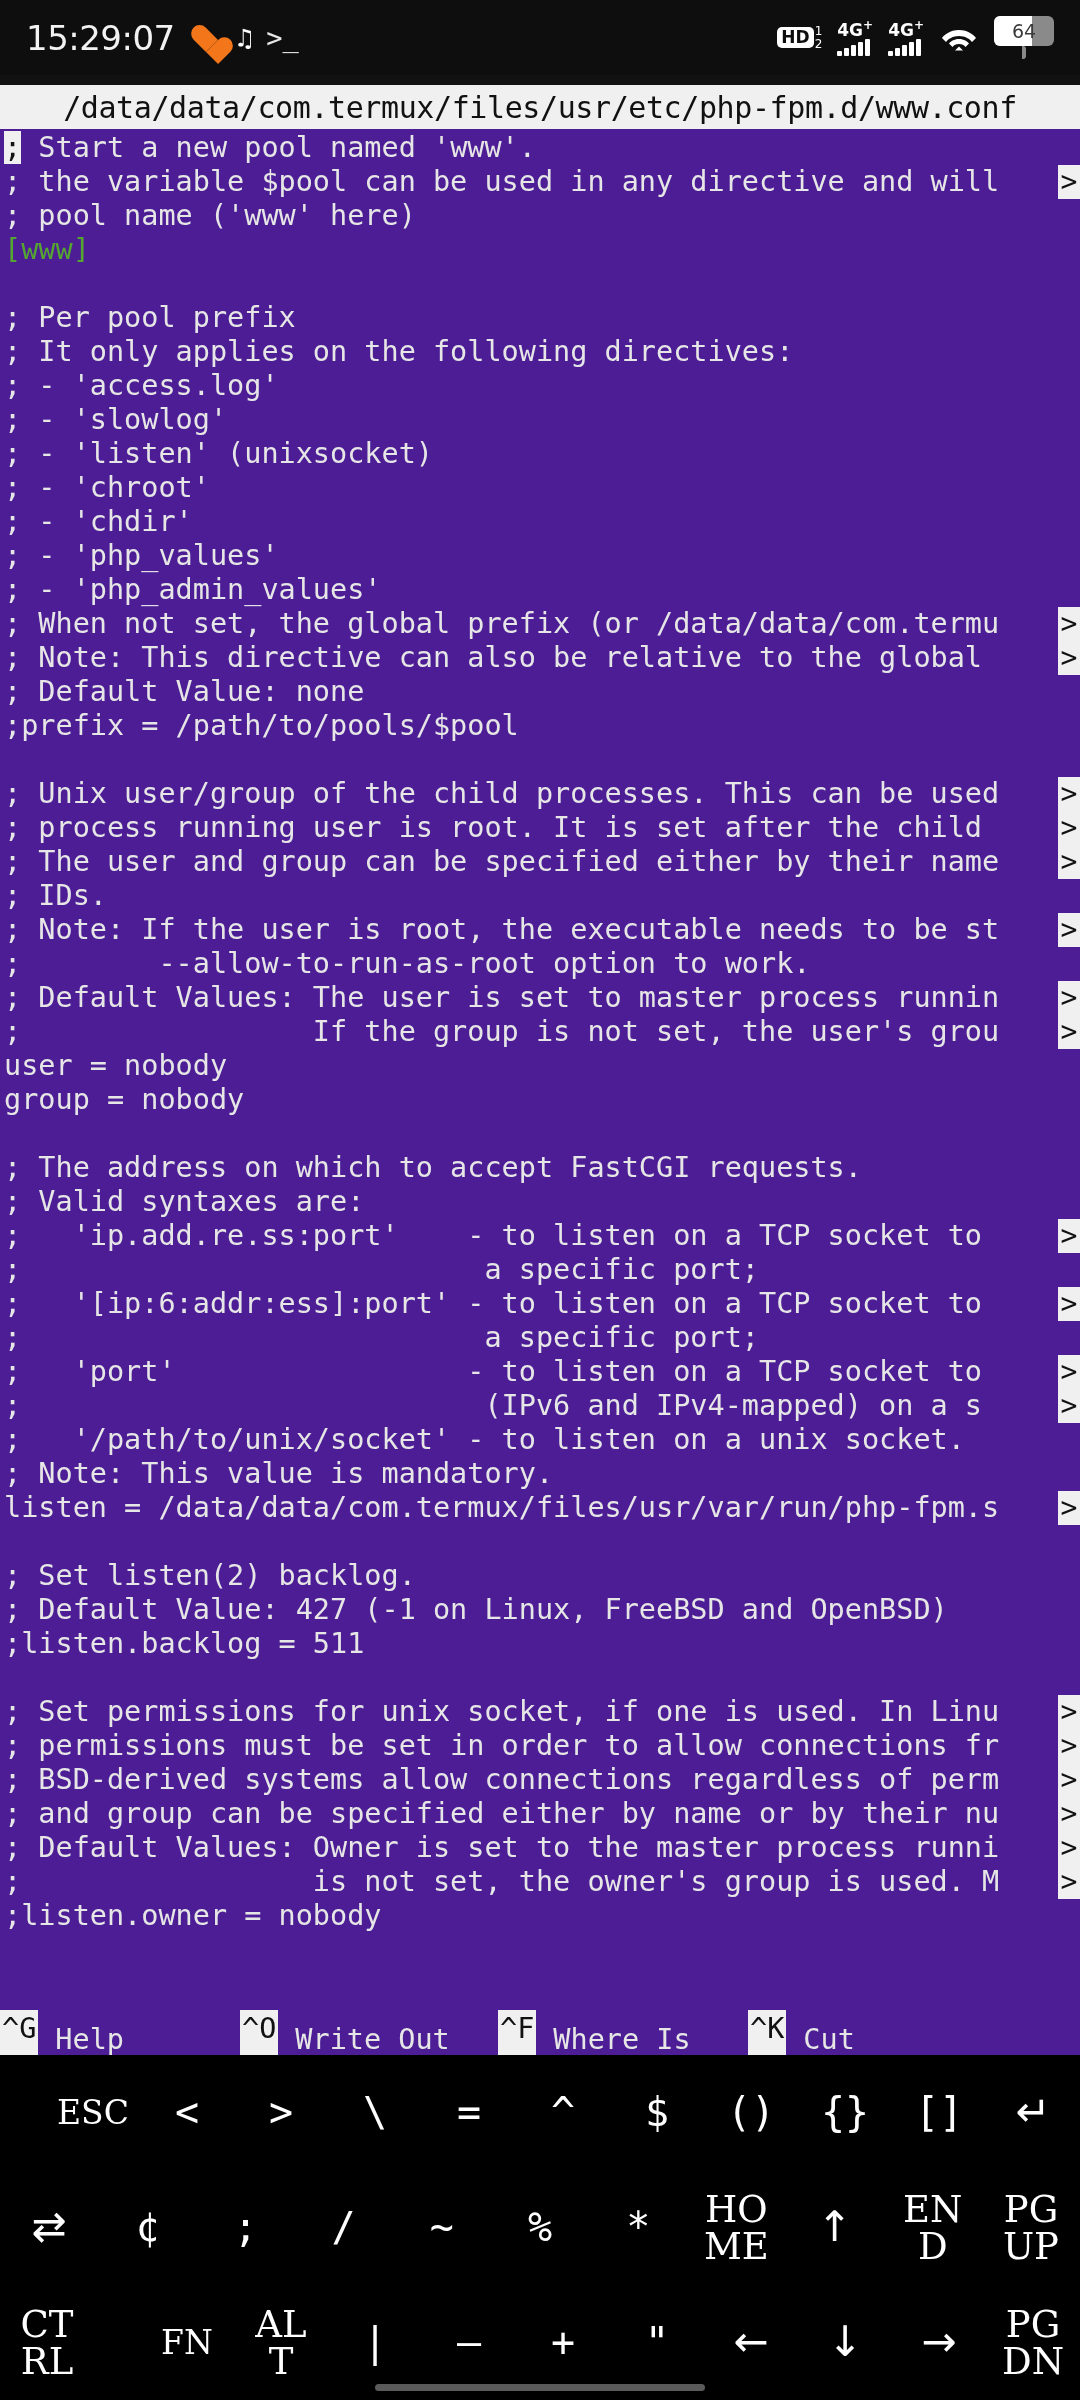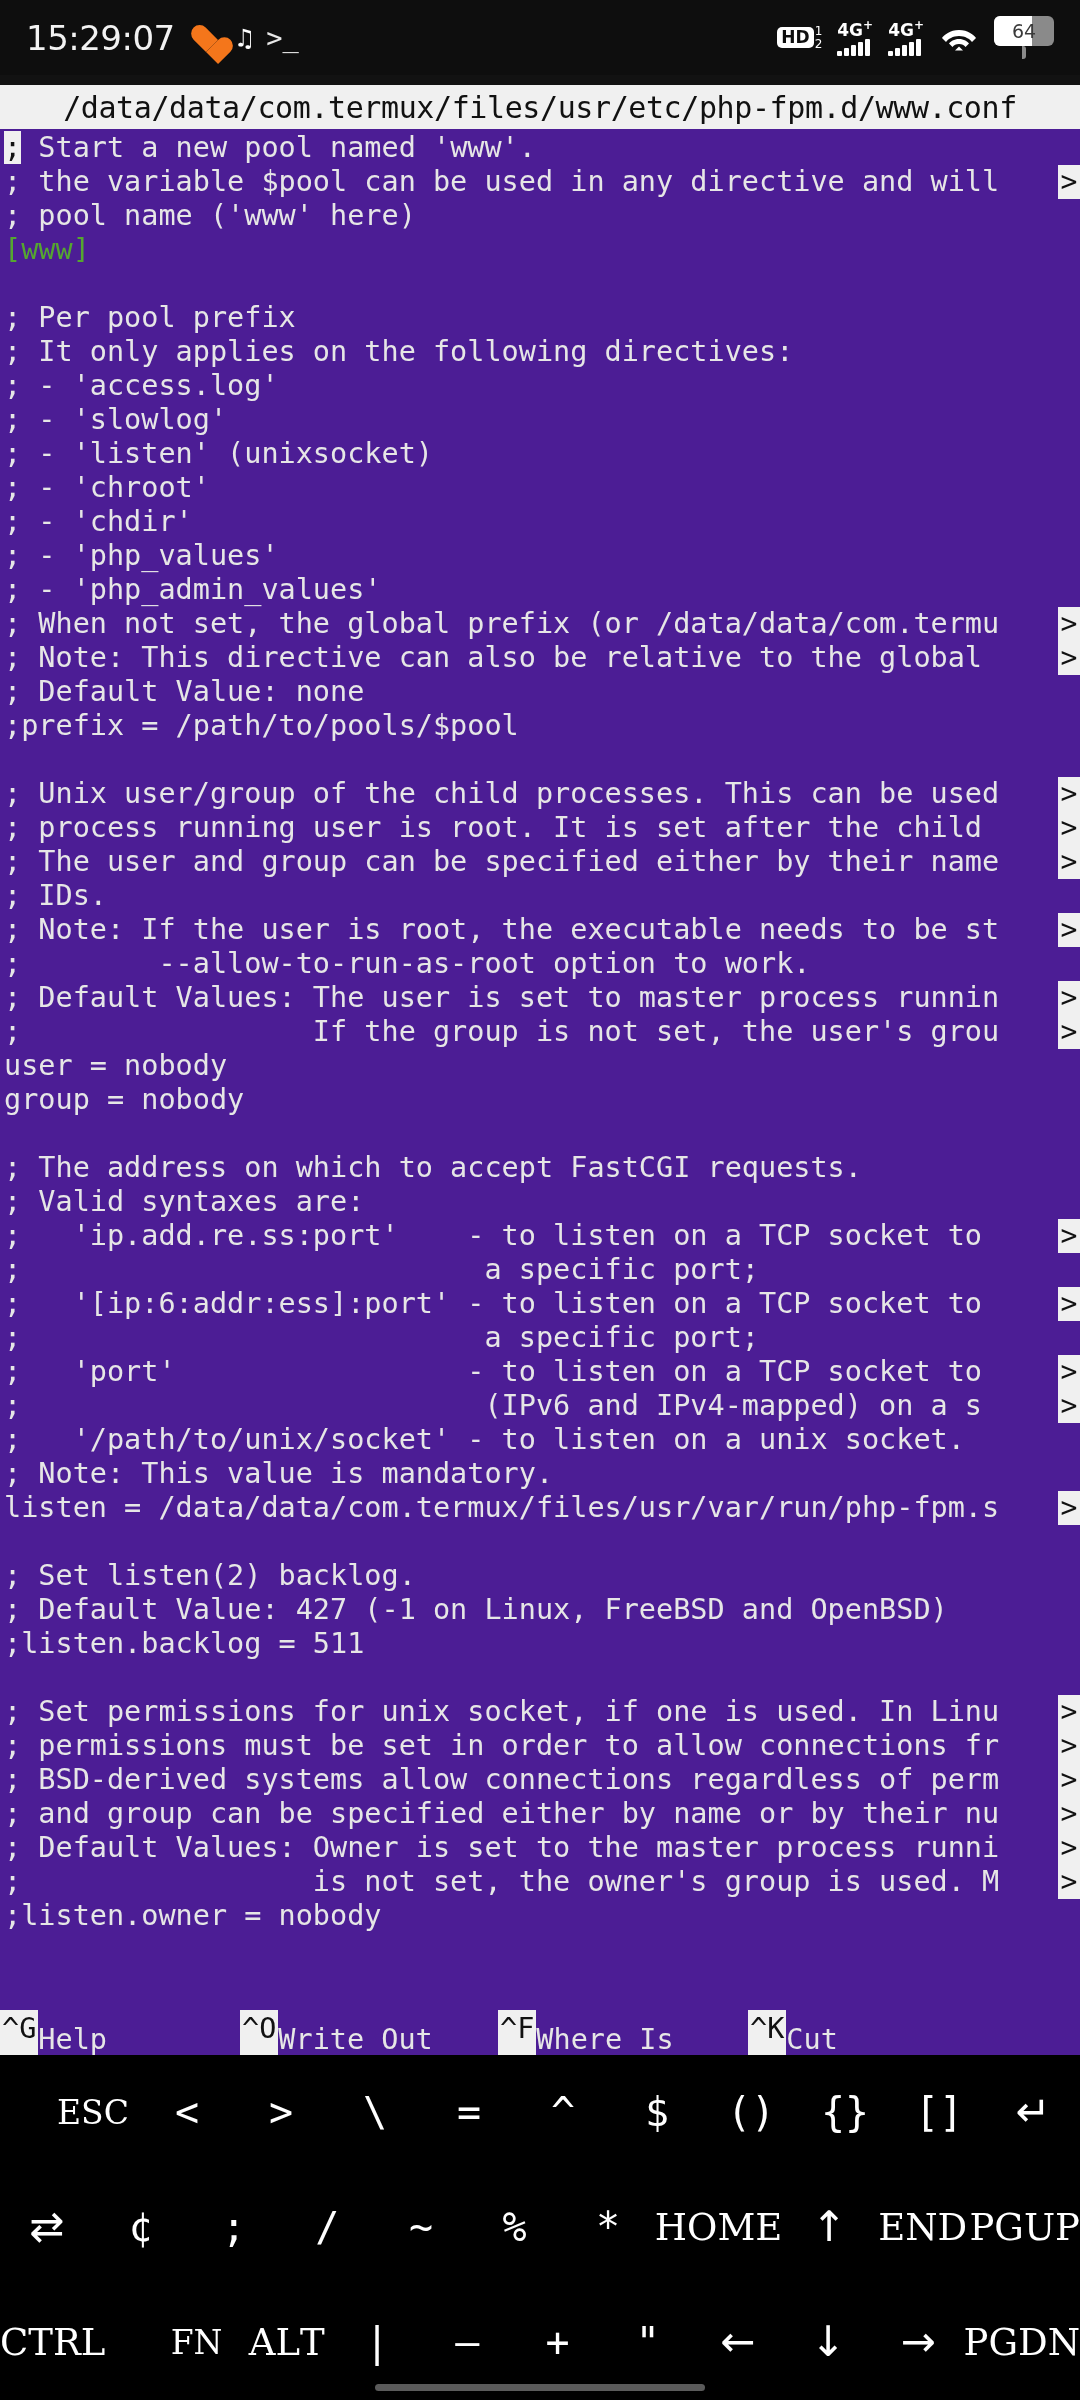--- a/index.html
+++ b/index.html
@@ -76,32 +76,32 @@
   .cont{position:absolute;right:0;top:0;width:22px;height:34px;
     background:#f0f0f0;color:#111;text-align:center;line-height:34px;
     font-size:28px;}
 
   
   #helpbar{position:absolute;left:0;top:1925px;width:1080px;height:90px;
     color:#e6e6e6;font-size:28.5px;}
   .help-row{display:flex;height:38px;line-height:38px;}
   .help-cell{display:flex;align-items:center;white-space:pre;}
   .hk{background:#f0f0f0;color:#111;padding:0 2px;line-height:38px;display:inline-block;}
-  .hl{padding-left:0;margin-top:22px;}
+  .hl{padding-left:17px;margin-top:22px;}
   .c1{width:240px;} .c2{width:258px;} .c3{width:250px;} .c4{width:250px;}
 
   
   #extrakeys{position:absolute;left:0;top:2055px;width:1080px;height:345px;
     background:#000;display:flex;flex-direction:column;}
   .kb-row{flex:1;display:flex;align-items:center;}
   .key{flex:1;display:flex;align-items:center;justify-content:center;
     color:#fff;font-size:37px;text-align:center;line-height:1.02;
     font-family:"DejaVu Serif","Liberation Serif",serif;height:100%;}
   .key.small{font-size:33px;margin-left:46px;}
-  .key .two{display:flex;align-items:center;line-height:1.0;justify-content:space-between;}
+  .key .two{display:flex;flex-direction:column;align-items:center;line-height:1.0;justify-content:space-between;}
   .key.sym{font-family:"DejaVu Sans Mono","Liberation Mono",monospace;font-size:40px;}
   .key.arrow{font-family:"DejaVu Sans","Liberation Sans",sans-serif;font-size:42px;}
   #homebar{position:absolute;left:50%;transform:translateX(-50%);bottom:9px;
     width:330px;height:7px;border-radius:4px;background:#5a5a5a;}
 </style>
 </head>
 <body>
 
 <div id="screen">
 

